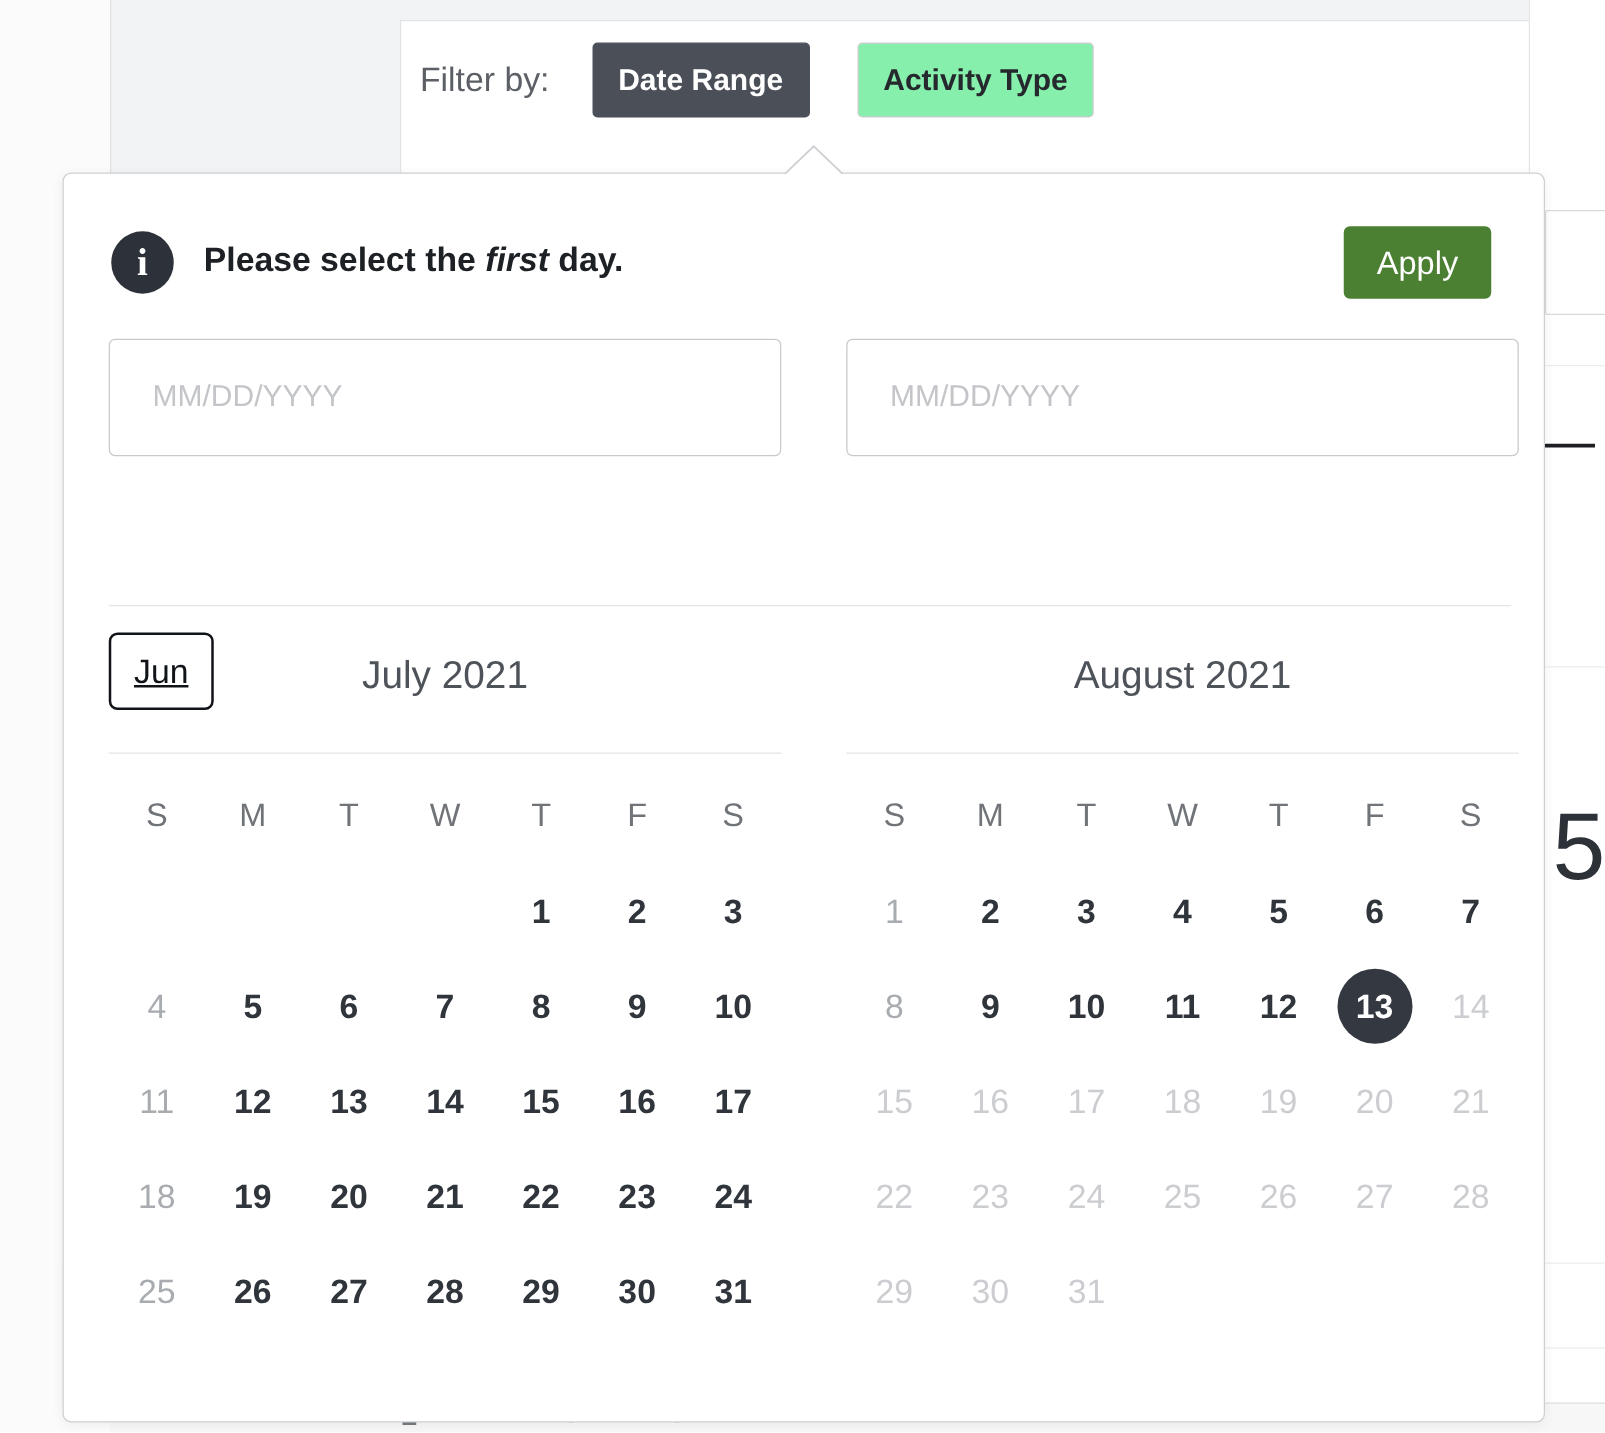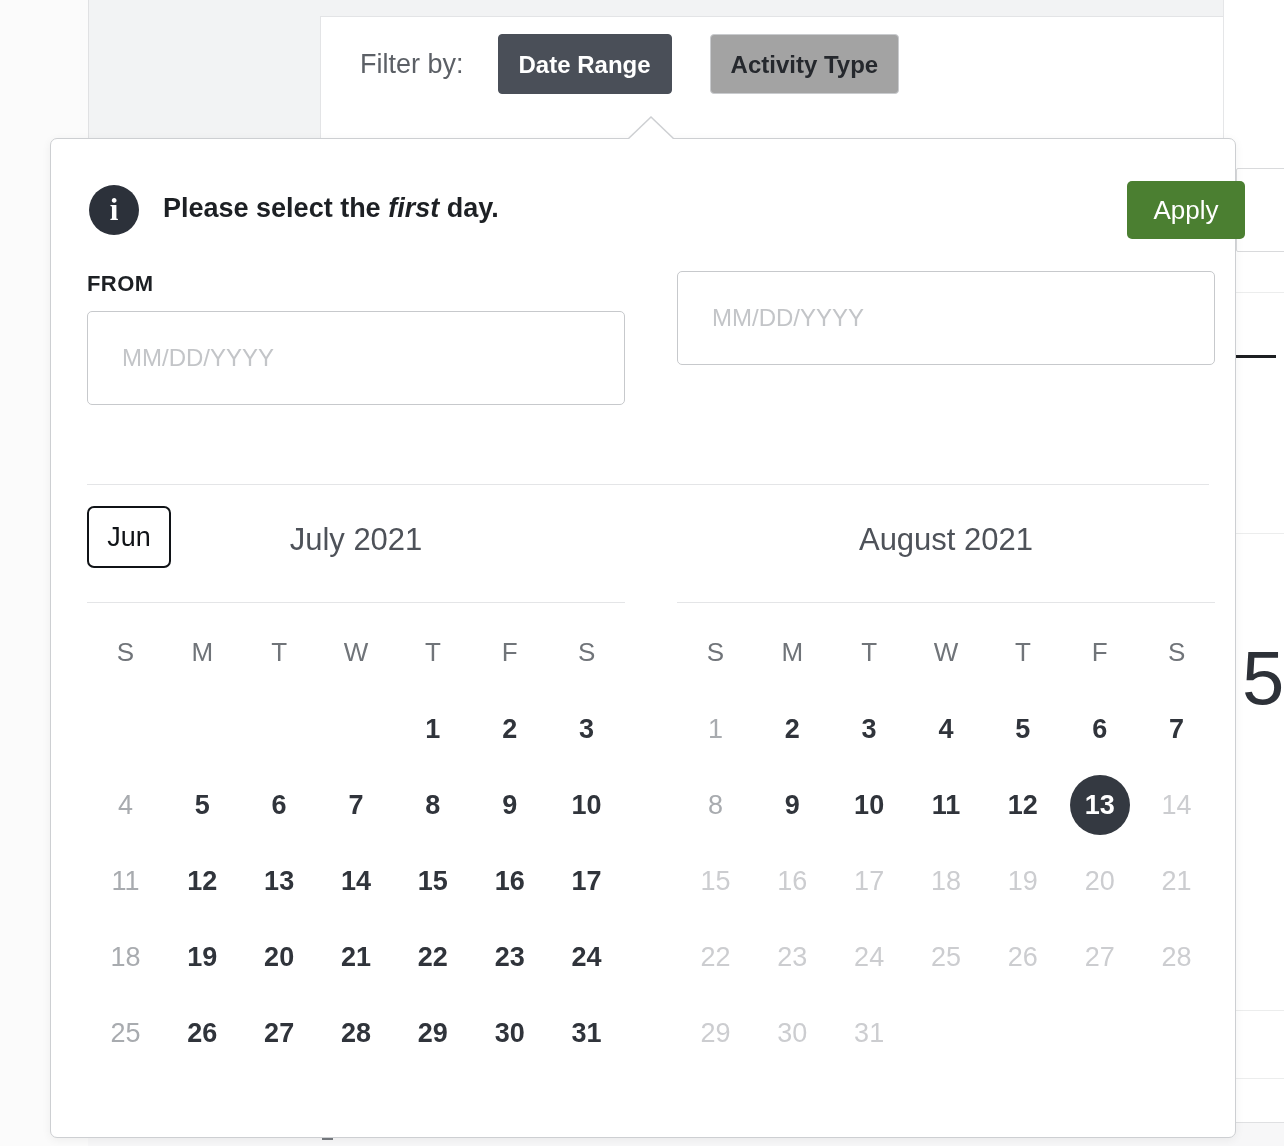--- a/index.html
+++ b/index.html
@@ -107,21 +107,21 @@
     font-family: "Liberation Sans", sans-serif;
     line-height: 1;
     letter-spacing: -2px;
     overflow: hidden;
     white-space: nowrap;
   }
 
   
   #filter-bar {
     position: absolute;
-    left: 360px; top: 34px;
+    left: 336px; top: 34px;
     display: flex;
     align-items: center;
     gap: 0;
   }
   #filter-label {
     font-size: 27px;
     color: #5c6066;
     margin-right: 22px;
     white-space: nowrap;
   }
@@ -138,21 +138,21 @@
     user-select: none;
   }
   #chip-date-range {
     background: #4a4f58;
     color: #ffffff;
     border: 1px solid #4a4f58;
     margin-right: 38px;
     margin-left: 12px;
   }
   #chip-activity-type {
-    background: #a3a3a3;
+    background: #86efac;
     color: #25282d;
     border: 1px solid #c9cbce;
   }
 
   
   #date-picker-popover {
     position: absolute;
     left: 50px; top: 138px;
     width: 1186px;
     height: 1000px;
@@ -228,21 +228,21 @@
     font-size: 26px;
     font-family: "Liberation Sans", sans-serif;
     display: flex;
     align-items: center;
     justify-content: center;
     box-sizing: border-box;
     cursor: pointer;
   }
   #btn-apply {
     position: absolute;
-    left: 1076px; top: 42px;
+    left: 1024px; top: 42px;
     width: 118px; height: 58px;
     background: #4b7f31;
     border: none;
     border-radius: 5px;
     color: #ffffff;
     font-size: 26px;
     font-family: "Liberation Sans", sans-serif;
     display: flex;
     align-items: center;
     justify-content: center;
@@ -311,20 +311,21 @@
     border: 2px solid #101317;
     border-radius: 7px;
     background: #ffffff;
     color: #101317;
     font-size: 27px;
     display: flex;
     align-items: center;
     justify-content: center;
     box-sizing: border-box;
     cursor: pointer;
+    text-decoration: underline;
   }
   .cal-title {
     font-size: 31px;
     color: #4e5259;
     white-space: nowrap;
   }
   .cal-rule {
     height: 1px;
     background: #e4e5e7;
     margin-top: 26px;
@@ -413,21 +414,20 @@
     <div id="info-icon">
       <span id="info-icon-glyph">i</span>
     </div>
     <div id="picker-instruction">
       <span>Please select the </span><em>first</em><span> day.</span>
     </div>
     <div id="btn-apply">Apply</div>
   </div>
 
   <div class="field-group" id="field-from">
-    <div class="field-label">FROM</div>
     <input class="field-input" id="input-from" type="text" placeholder="MM/DD/YYYY" style="">
   </div>
 
   <div class="field-group" id="field-to">
     <input class="field-input" id="input-to" type="text" placeholder="MM/DD/YYYY" style="">
   </div>
 
   <div id="picker-separator"></div>
 
   <div id="calendars">

